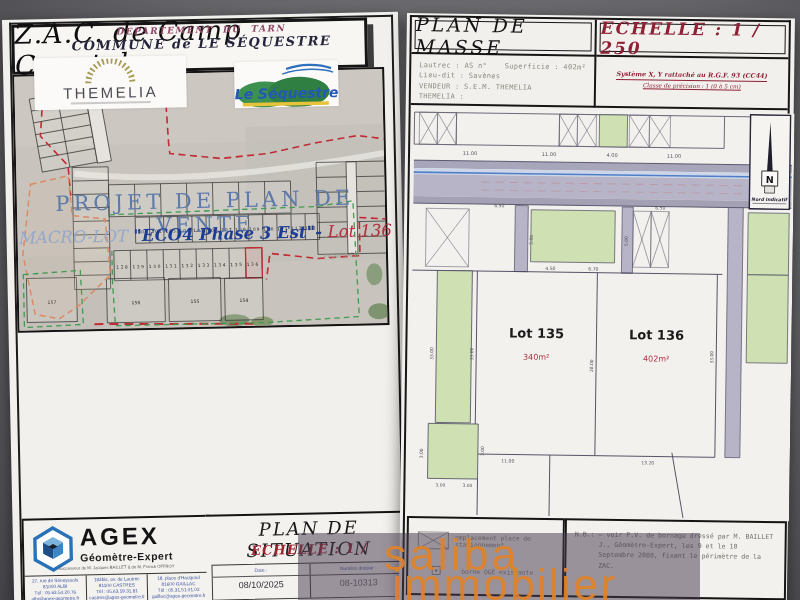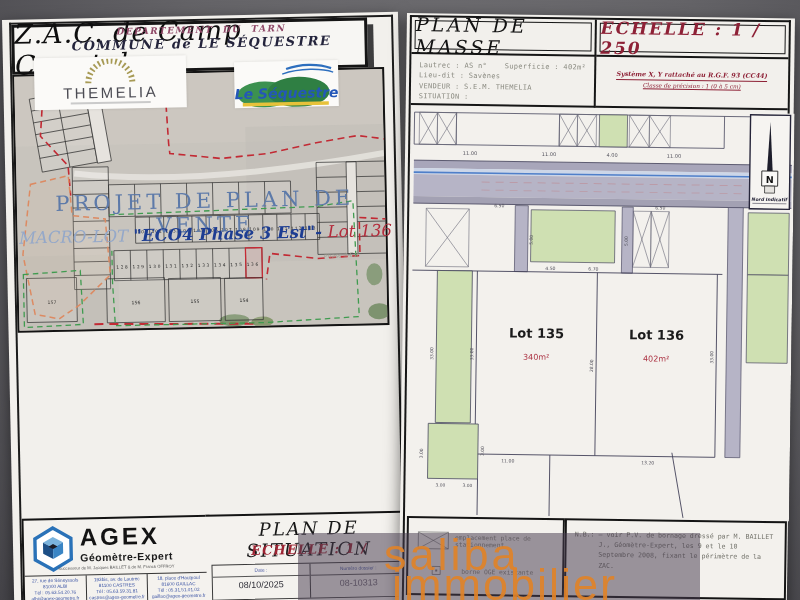--- a/index.html
+++ b/index.html
@@ -255,21 +255,21 @@
             <span>Lautrec : AS n°</span>
             <span>Superficie : 402m²</span>
           </div>
           <div class="row">
               <span>Lieu-dit : Savènes</span>
             </div>
           <div class="row">
               <span>VENDEUR : S.E.M. THEMELIA</span>
             </div>
           <div class="row">
-              <span>SITUATION :</span>
+              <span>THEMELIA :</span>
             </div>
         </div>
         <div class="rh-cell rh-geo">
           <div><span class="g1">Système X, Y rattaché au R.G.F. 93 (CC44)</span></div>
           <div class="g2">Classe de précision : 1 (0 à 5 cm)</div>
         </div>
       </div>
 
       <svg class="rplan" viewBox="0 0 382 408">
         <rect x="0" y="0" width="382" height="408" fill="#f3f1ed"></rect>

